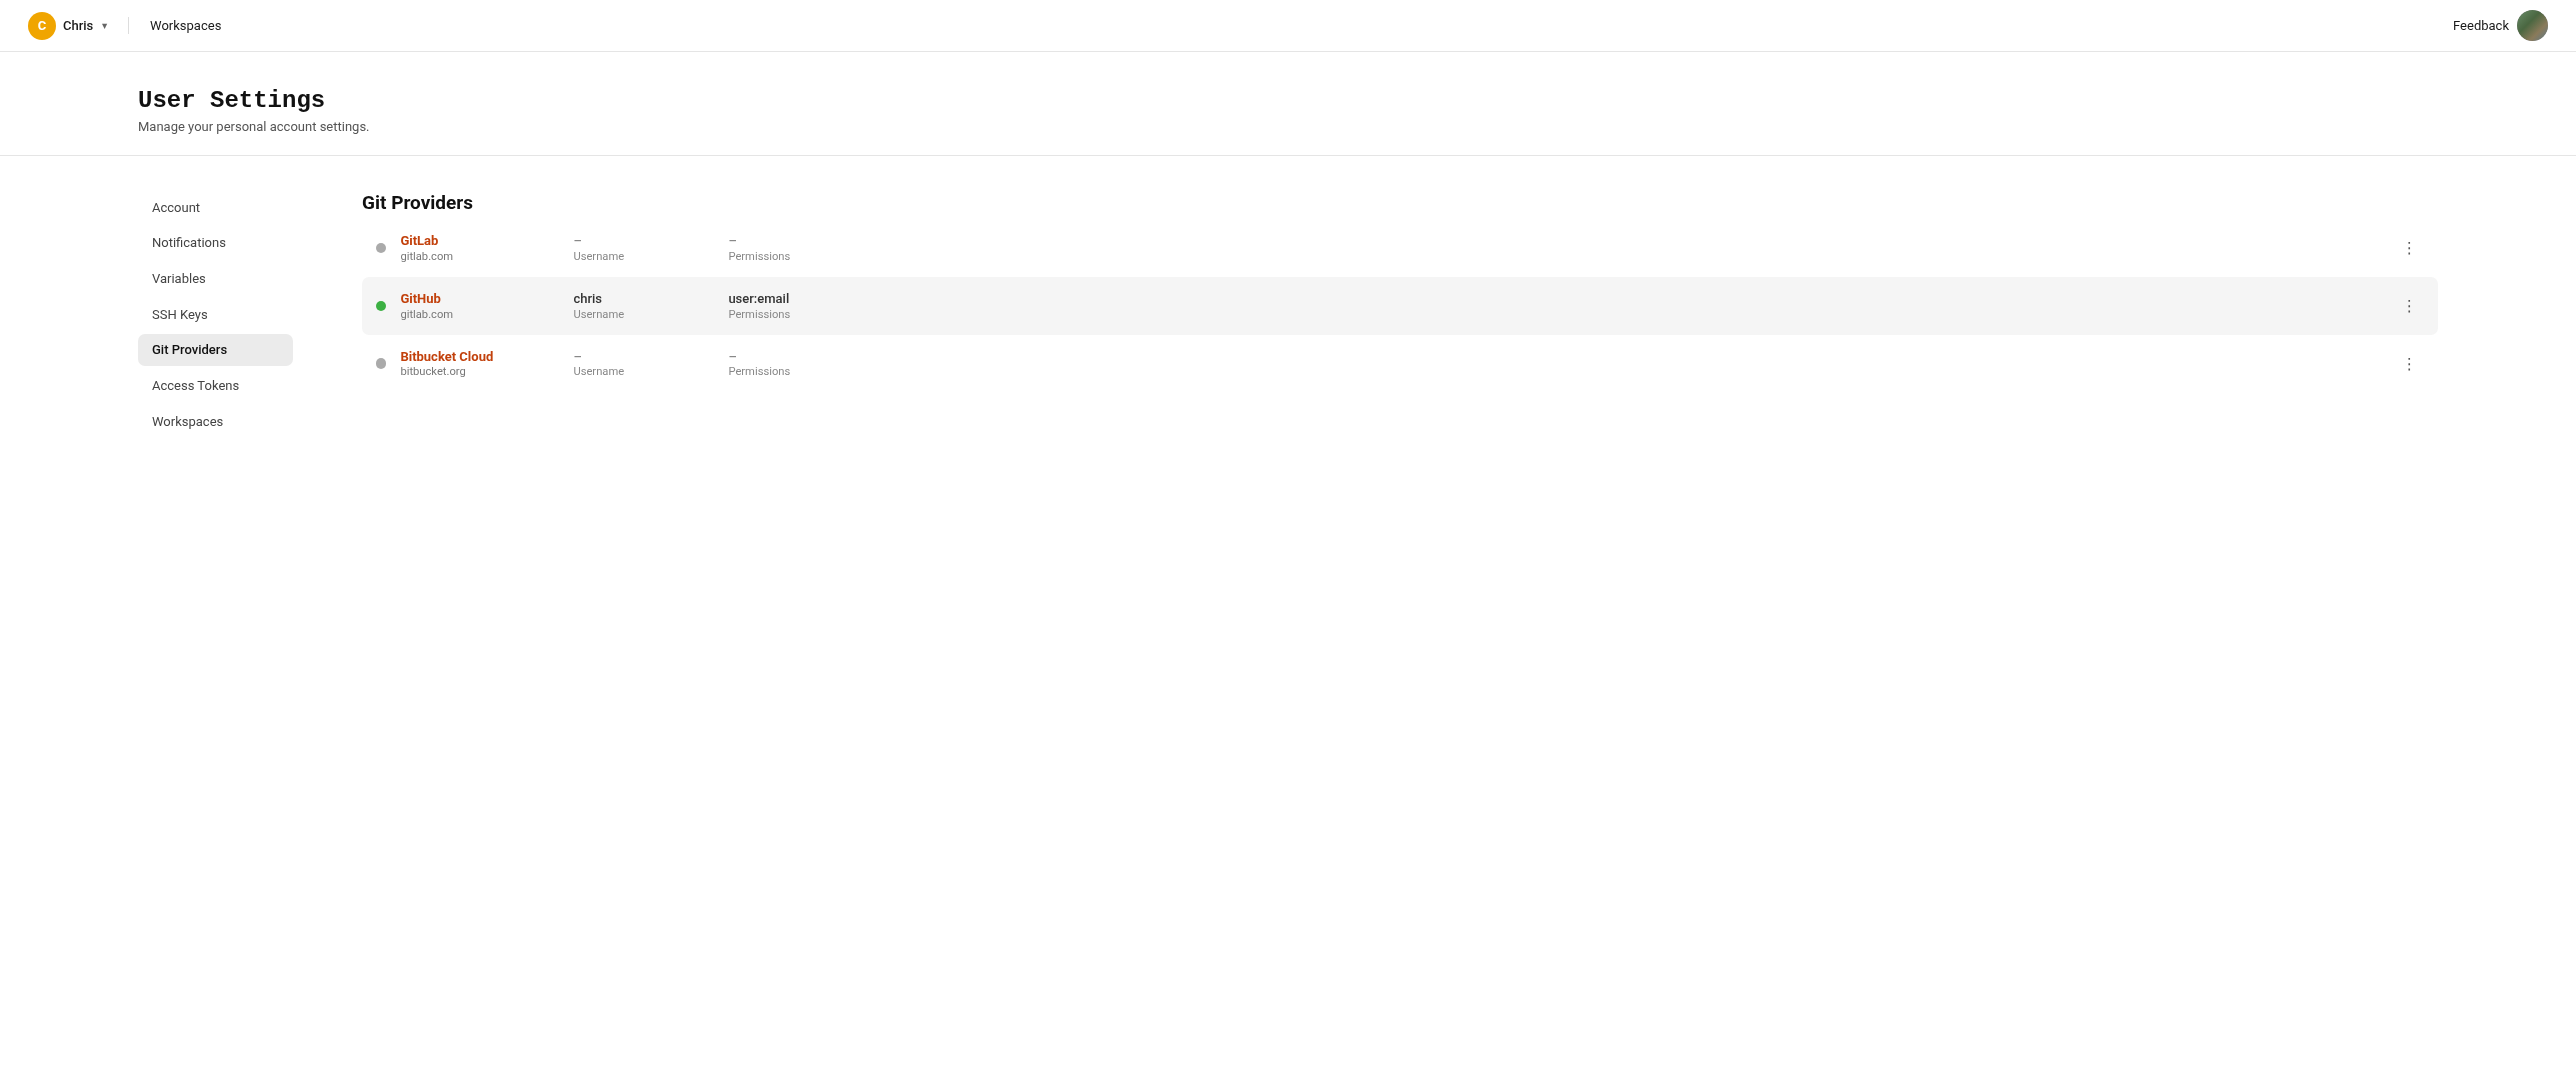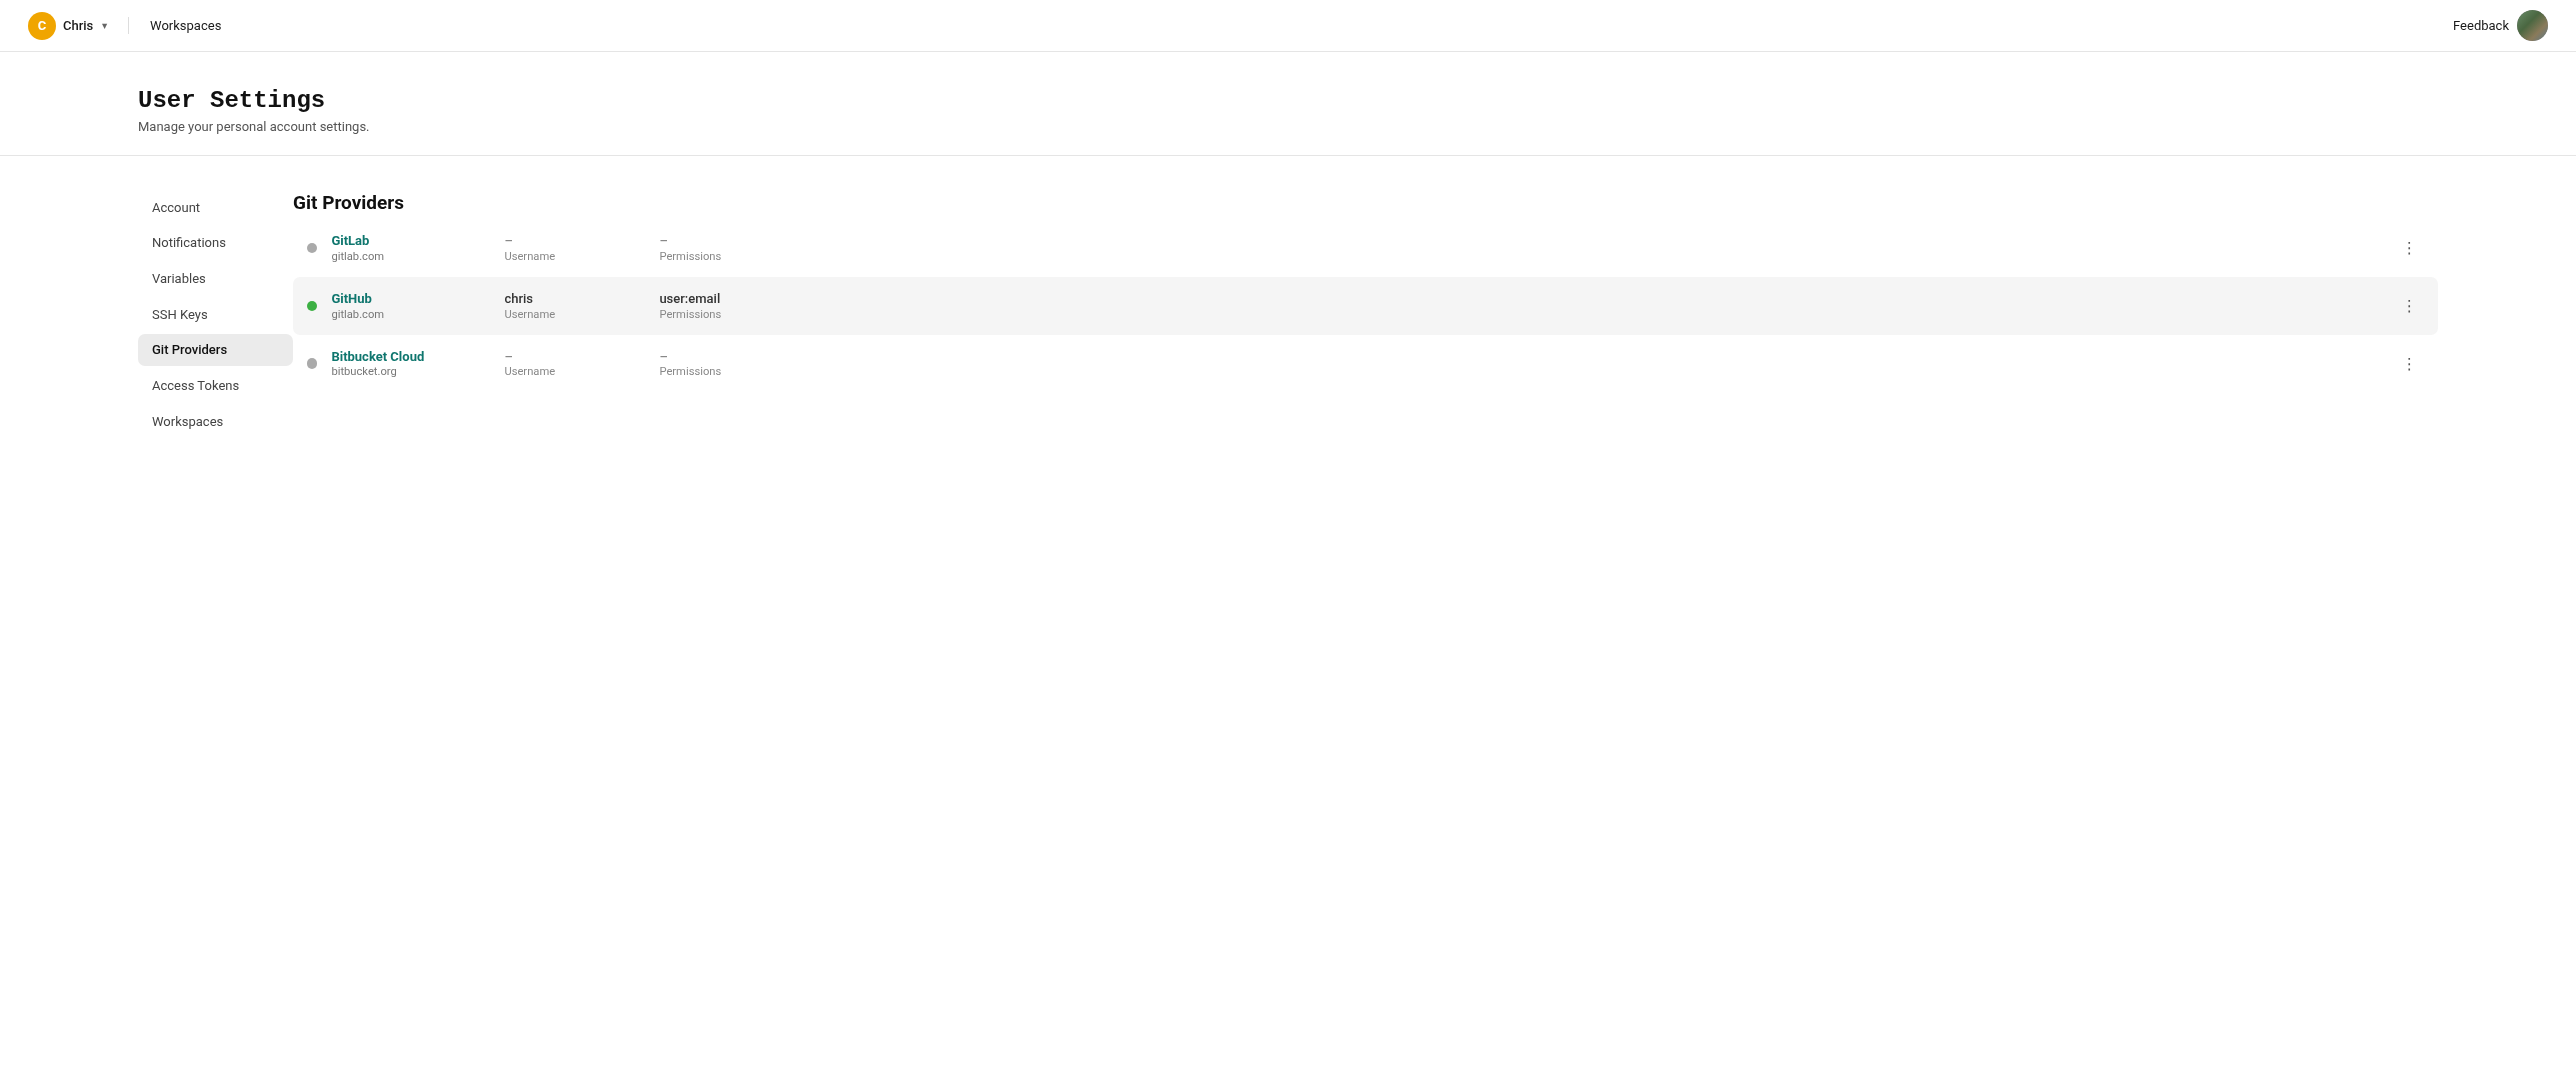--- a/index.html
+++ b/index.html
@@ -121,20 +121,21 @@
     .page-divider {
       height: 0.9px;
       background: #e5e5e5;
       margin: 0 0 0 0;
     }
 
     
     .content-area {
       display: flex;
       padding: 35px 138px;
+      gap: 69px;
     }
 
     
     .sidebar {
       min-width: 155px;
       width: 155px;
       display: flex;
       flex-direction: column;
       gap: 3.5px;
     }
@@ -213,21 +214,21 @@
     }
 
     .provider-info {
       min-width: 138px;
       width: 138px;
     }
 
     .provider-name {
       font-size: 13px;
       font-weight: 700;
-      color: #0f766e;
+      color: #c2410c;
     }
 
     .provider-domain {
       font-size: 11.2px;
       color: #777;
       margin-top: 1.7px;
     }
 
     .provider-col {
       min-width: 155px;

